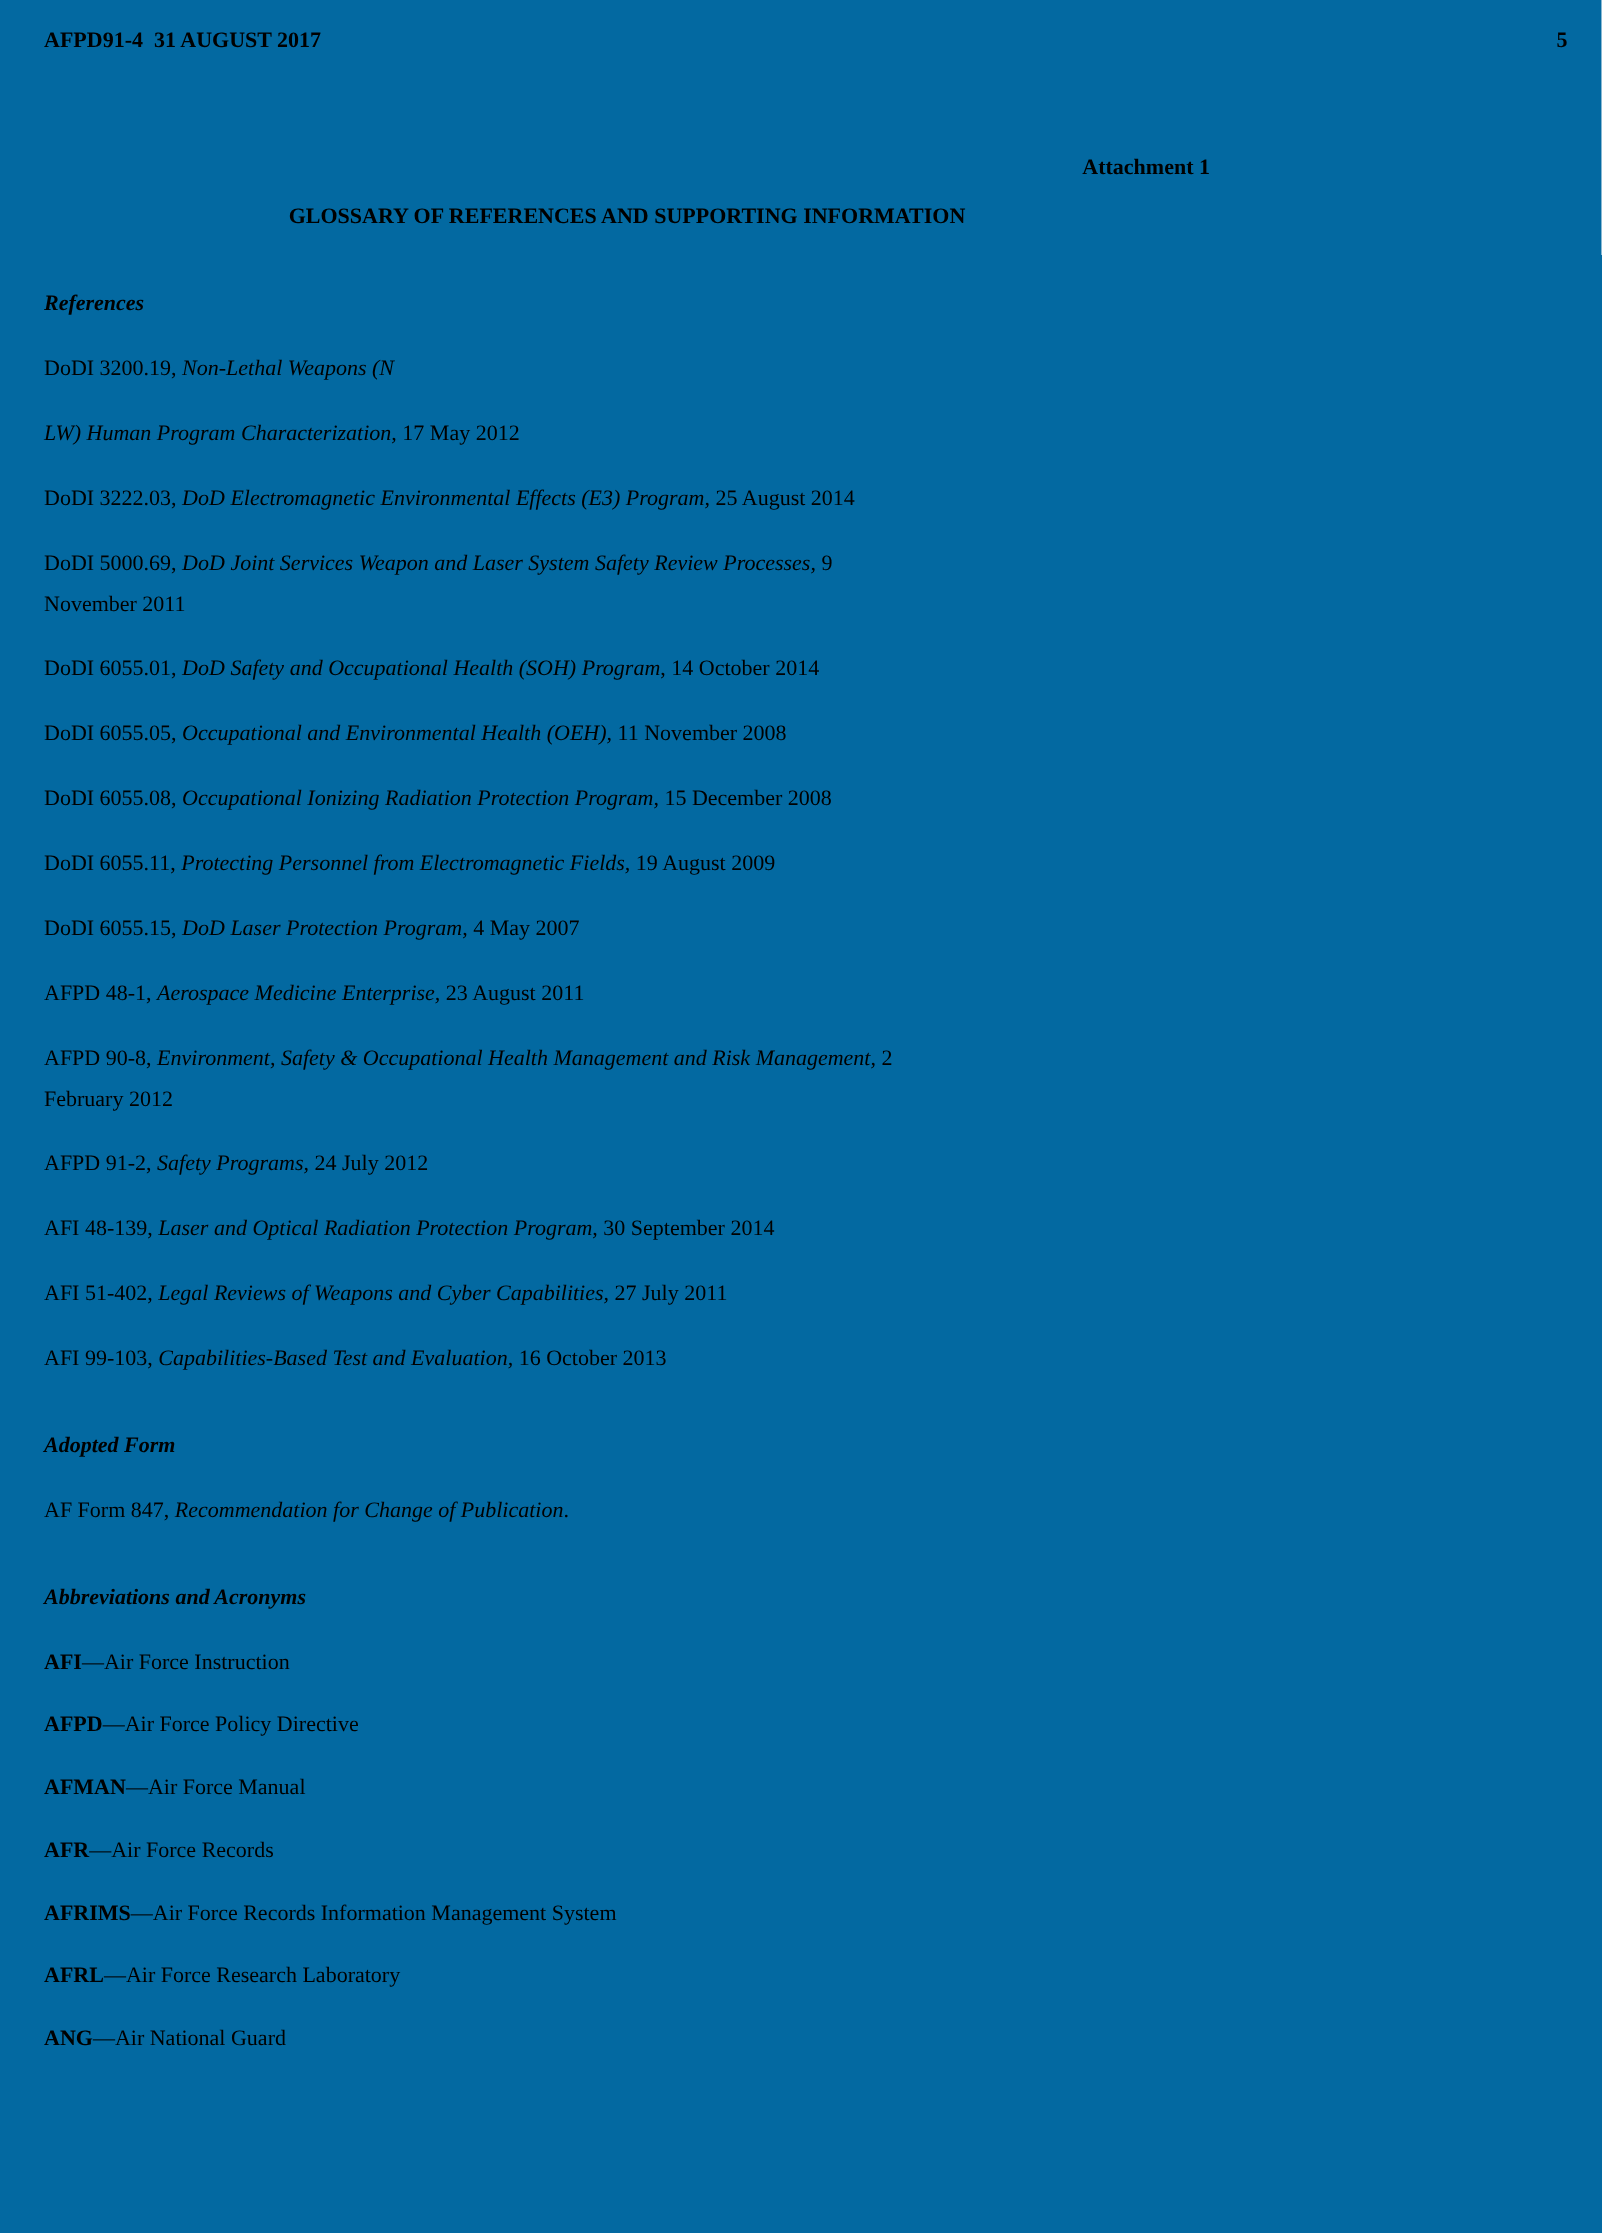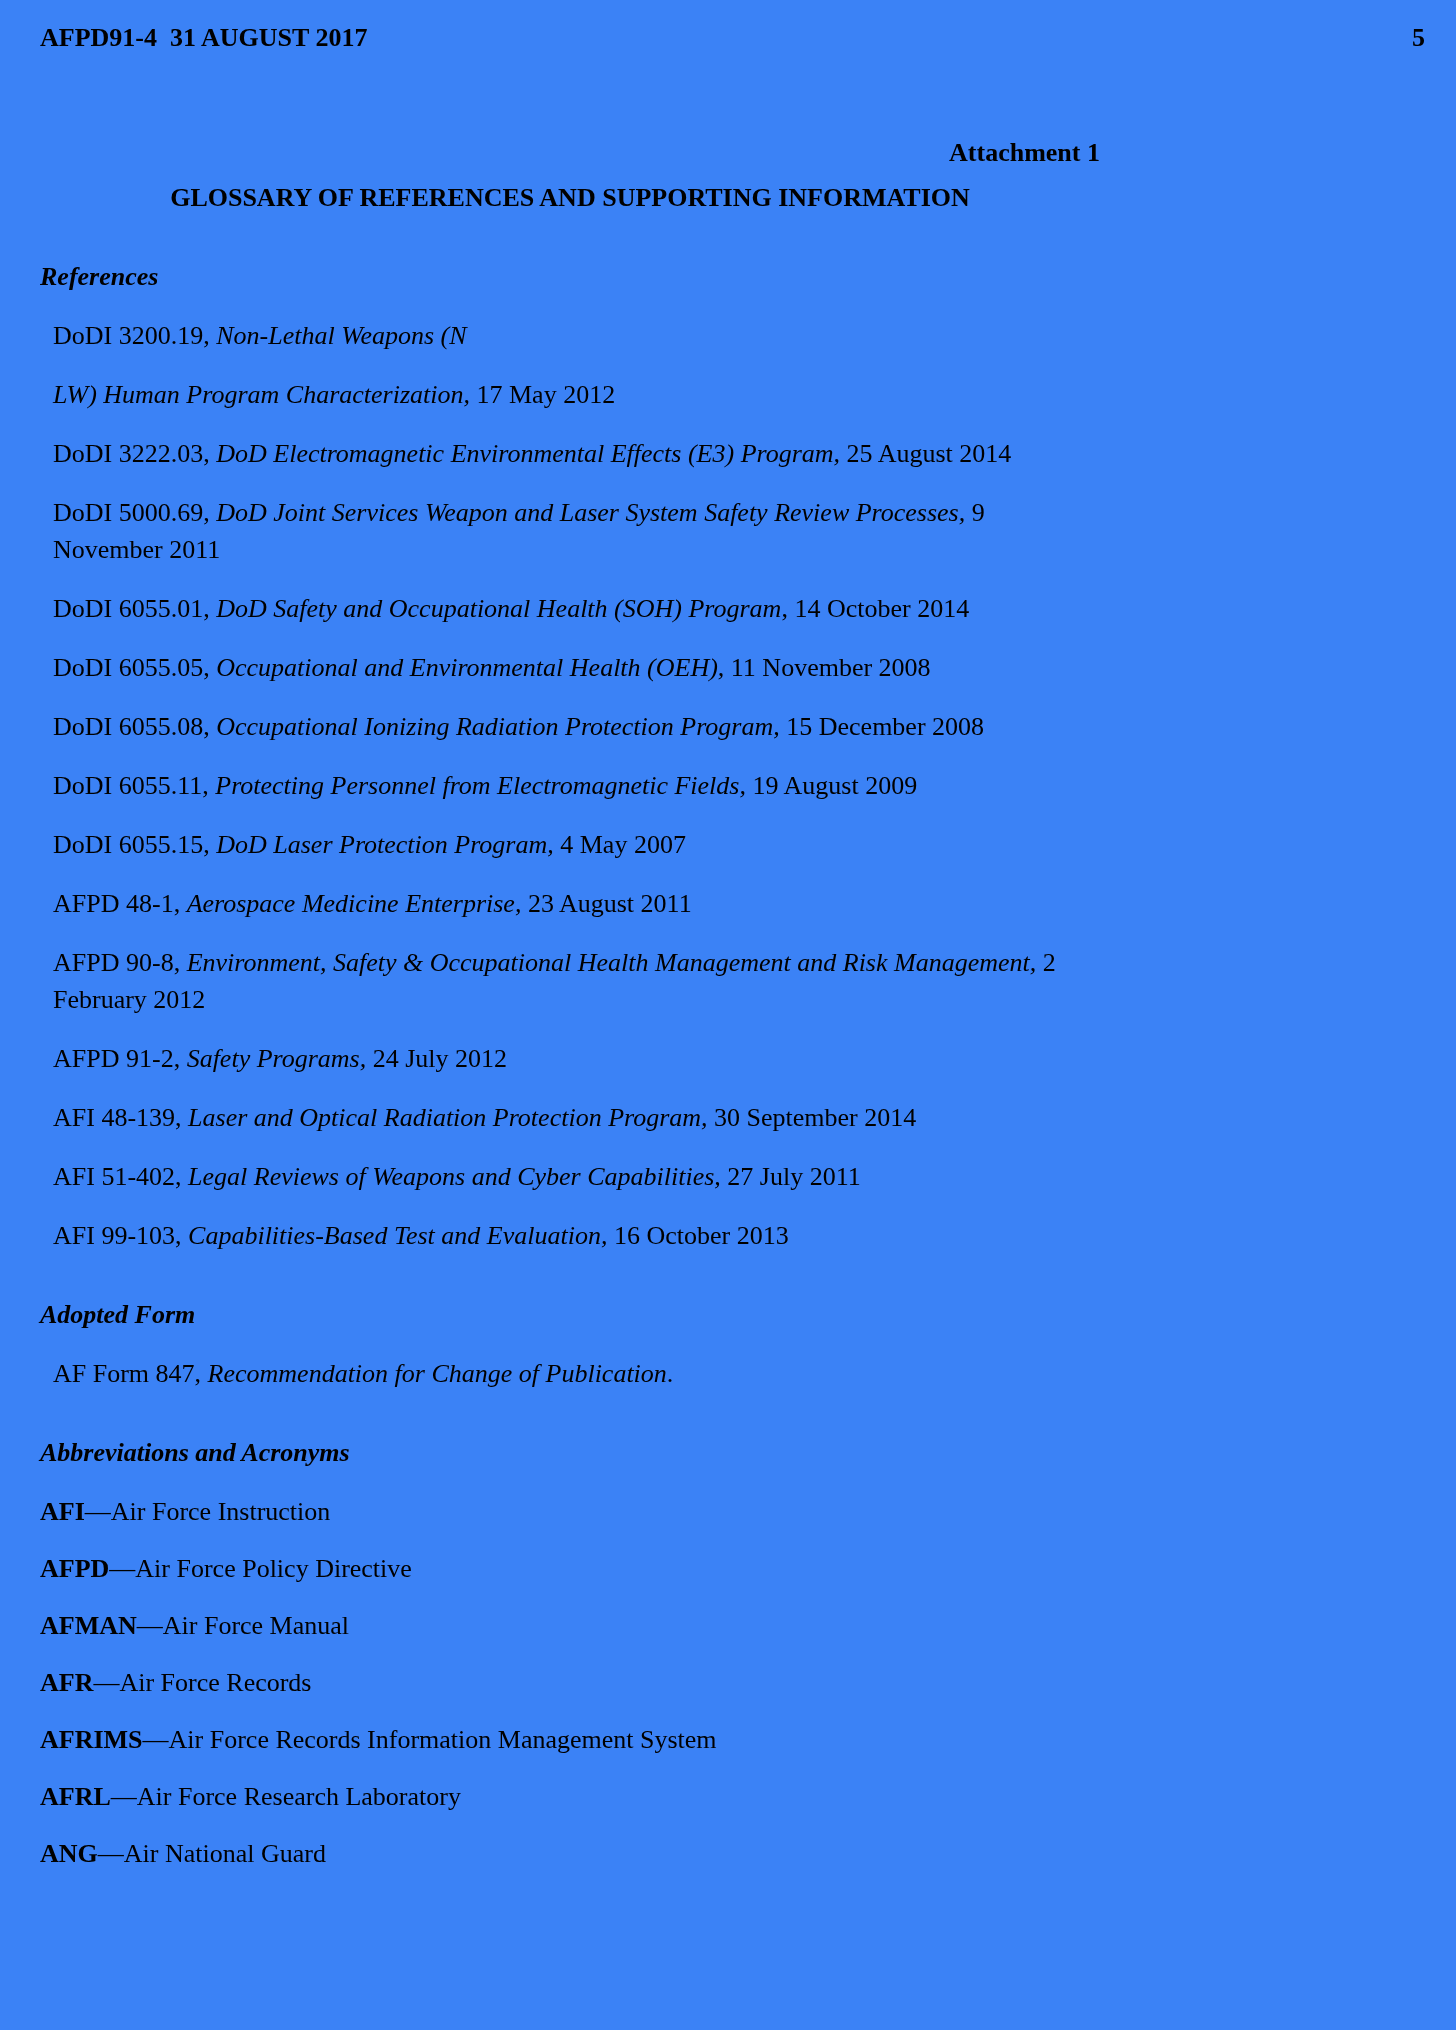--- a/index.html
+++ b/index.html
@@ -1,24 +1,24 @@
 <!DOCTYPE html>
 <html><head>
 <meta charset="utf-8">
 <style>
   * { margin: 0; padding: 0; box-sizing: border-box; }
   html, body { background: #ffffff; }
   .page {
     position: relative;
     width: 1456px;
     height: 2030px;
-    background: #3b82f6;
+    background: #0369a1;
     color: #000000;
     font-family: "Liberation Serif", serif;
-    font-size: 26px;
+    font-size: 20px;
     line-height: 37px;
     overflow: hidden;
   }
   .header-row {
     display: flex;
     justify-content: space-between;
     align-items: flex-start;
     padding: 19px 31px 0 40px;
     font-weight: 700;
   }
@@ -36,21 +36,21 @@
     text-align: center;
     font-weight: 700;
     margin-top: 8px;
   }
   .section-heading {
     font-weight: 700;
     font-style: italic;
     margin: 42px 0 22px 0;
   }
   p.entry {
-    margin: 0 0 22px 13px;
+    margin: 0 0 22px 0;
     white-space: nowrap;
   }
   p.abbr-entry {
     margin: 0 0 20px 0;
     white-space: nowrap;
   }
   p.abbr-entry b { font-weight: 700; }
 </style>
 </head>
 <body>

